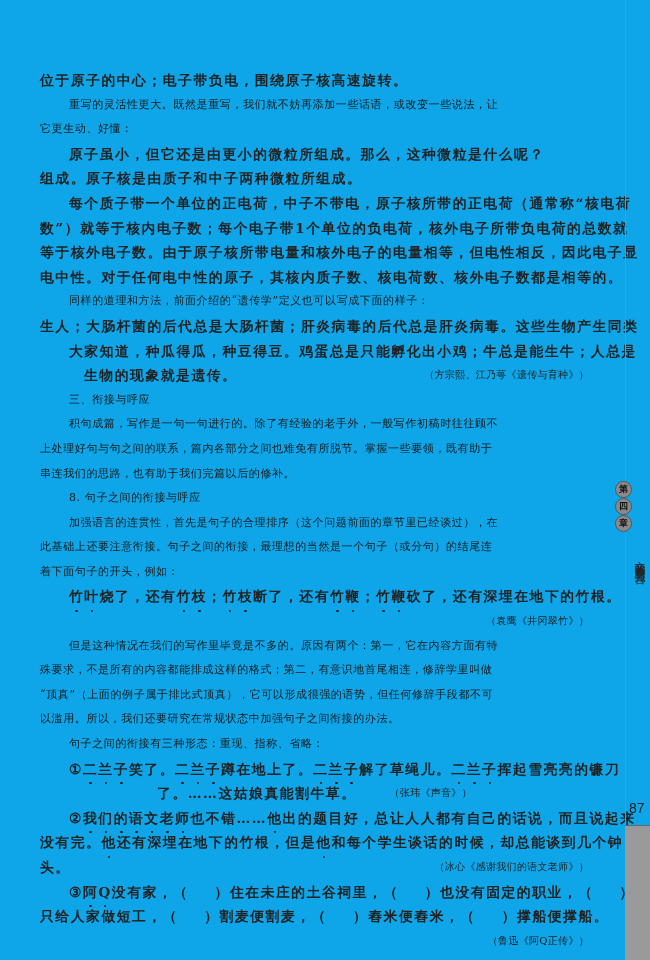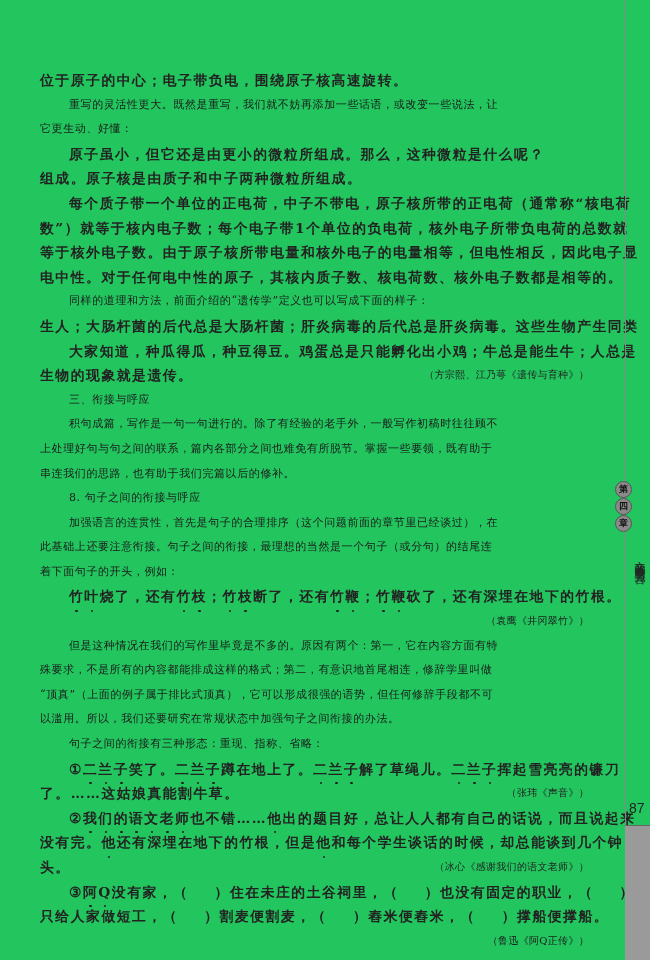--- a/index.html
+++ b/index.html
@@ -12,21 +12,21 @@
       height: 960px;
       position: relative;
       overflow: hidden;
       font-family: "DejaVu Serif", "Liberation Serif", serif;
       color: #1a1a1a;
     }
     .page {
       position: absolute;
       left: 0; top: 0;
       width: 650px; height: 960px;
-      background: #22c55e;
+      background: #0ea5e9;
     }
     .content {
       position: absolute;
       left: 40px;
       top: 68px;
       width: 553px;
     }
     .line {
       height: 24.6px;
       line-height: 24.6px;
@@ -122,41 +122,41 @@
     <div class="line">它更生动、好懂：</div>
     <div class="line quote indent">原子虽小，但它还是由更小的微粒所组成。那么，这种微粒是什么呢？</div>
     <div class="line quote">组成。原子核是由质子和中子两种微粒所组成。</div>
     <div class="line quote indent">每个质子带一个单位的正电荷，中子不带电，原子核所带的正电荷（通常称“核电荷</div>
     <div class="line quote">数”）就等于核内电子数；每个电子带1个单位的负电荷，核外电子所带负电荷的总数就</div>
     <div class="line quote">等于核外电子数。由于原子核所带电量和核外电子的电量相等，但电性相反，因此电子显</div>
     <div class="line quote">电中性。对于任何电中性的原子，其核内质子数、核电荷数、核外电子数都是相等的。</div>
     <div class="line indent">同样的道理和方法，前面介绍的“遗传学”定义也可以写成下面的样子：</div>
     <div class="line quote">生人；大肠杆菌的后代总是大肠杆菌；肝炎病毒的后代总是肝炎病毒。这些生物产生同类</div>
     <div class="line quote indent">大家知道，种瓜得瓜，种豆得豆。鸡蛋总是只能孵化出小鸡；牛总是能生牛；人总是</div>
-    <div class="line quote" style="display:flex;justify-content:space-between;">
+    <div class="line quote" style="display:flex;justify-content:space-between;margin-left:44px;">
       <span>生物的现象就是遗传。</span>
       <span class="right" style="font-weight:normal;">（方宗熙、江乃萼《遗传与育种》）</span>
     </div>
     <div class="line heading">三、衔接与呼应</div>
     <div class="line indent">积句成篇，写作是一句一句进行的。除了有经验的老手外，一般写作初稿时往往顾不</div>
     <div class="line">上处理好句与句之间的联系，篇内各部分之间也难免有所脱节。掌握一些要领，既有助于</div>
     <div class="line">串连我们的思路，也有助于我们完篇以后的修补。</div>
     <div class="line heading">8. 句子之间的衔接与呼应</div>
     <div class="line indent">加强语言的连贯性，首先是句子的合理排序（这个问题前面的章节里已经谈过），在</div>
     <div class="line">此基础上还要注意衔接。句子之间的衔接，最理想的当然是一个句子（或分句）的结尾连</div>
     <div class="line">着下面句子的开头，例如：</div>
     <div class="line quote indent"><span class="dot-char">竹</span><span class="dot-char">叶</span><span>烧了，还有</span><span class="dot-char">竹</span><span class="dot-char">枝</span><span>；</span><span class="dot-char">竹</span><span class="dot-char">枝</span><span>断了，还有</span><span class="dot-char">竹</span><span class="dot-char">鞭</span><span>；</span><span class="dot-char">竹</span><span class="dot-char">鞭</span><span>砍了，还有深埋在地下的竹根。</span></div>
     <div class="line right">（袁鹰《井冈翠竹》）</div>
     <div class="line indent">但是这种情况在我们的写作里毕竟是不多的。原因有两个：第一，它在内容方面有特</div>
     <div class="line">殊要求，不是所有的内容都能排成这样的格式；第二，有意识地首尾相连，修辞学里叫做</div>
     <div class="line">“顶真”（上面的例子属于排比式顶真），它可以形成很强的语势，但任何修辞手段都不可</div>
     <div class="line">以滥用。所以，我们还要研究在常规状态中加强句子之间衔接的办法。</div>
     <div class="line indent">句子之间的衔接有三种形态：重现、指称、省略：</div>
     <div class="line quote indent"><span>①</span><span class="dot-char">二</span><span class="dot-char">兰</span><span class="dot-char">子</span><span>笑了。</span><span class="dot-char">二</span><span class="dot-char">兰</span><span class="dot-char">子</span><span>蹲在地上了。</span><span class="dot-char">二</span><span class="dot-char">兰</span><span class="dot-char">子</span><span>解了草绳儿。</span><span class="dot-char">二</span><span class="dot-char">兰</span><span class="dot-char">子</span><span>挥起雪亮亮的镰刀</span></div>
-    <div class="line quote" style="display:flex;justify-content:space-between;gap:33px;">
+    <div class="line quote" style="display:flex;justify-content:center;gap:33px;">
       <span>了。……这姑娘真能割牛草。</span>
       <span class="right" style="font-weight:normal;">（张玮《声音》）</span>
     </div>
     <div class="line quote indent"><span>②</span><span class="dot-char">我</span><span class="dot-char">们</span><span class="dot-char">的</span><span class="dot-char">语</span><span class="dot-char">文</span><span class="dot-char">老</span><span class="dot-char">师</span><span>也不错……</span><span class="dot-char">他</span><span>出的题目好，总让人人都有自己的话说，而且说起来</span></div>
     <div class="line quote"><span>没有完。</span><span class="dot-char">他</span><span>还有深埋在地下的竹根，但是</span><span class="dot-char">他</span><span>和每个学生谈话的时候，却总能谈到几个钟</span></div>
     <div class="line quote" style="display:flex;justify-content:space-between;">
       <span>头。</span>
       <span class="right" style="font-weight:normal;">（冰心《感谢我们的语文老师》）</span>
     </div>
     <div class="line quote indent"><span>③</span><span class="dot-char">阿</span><span class="dot-char">Q</span><span>没有家，（</span><span class="blank"></span><span>）住在未庄的土谷祠里，（</span><span class="blank"></span><span>）也没有固定的职业，（</span><span class="blank"></span><span>）</span></div>

